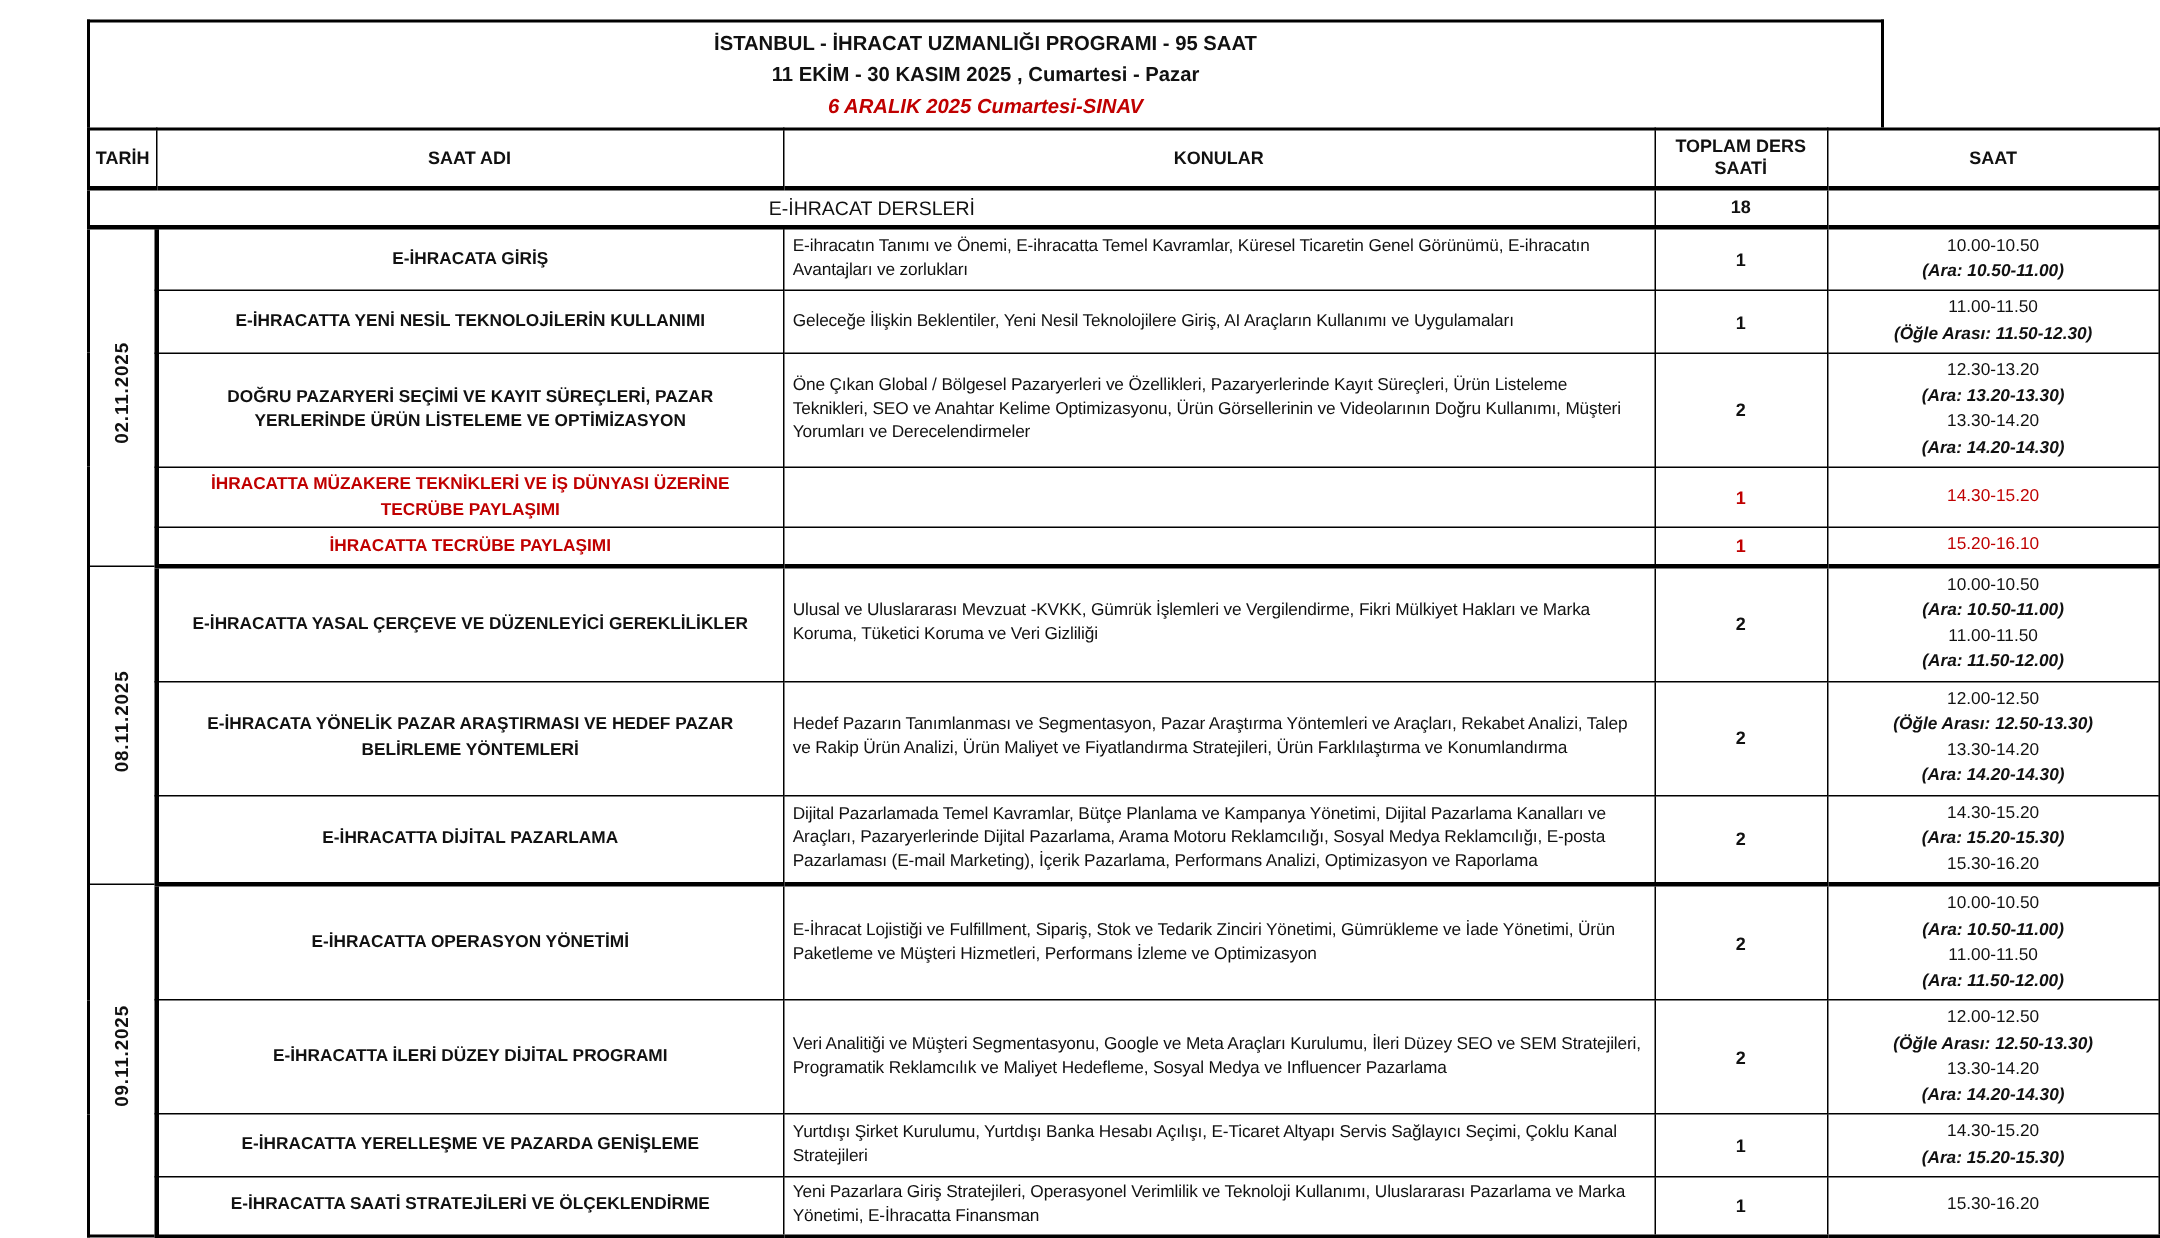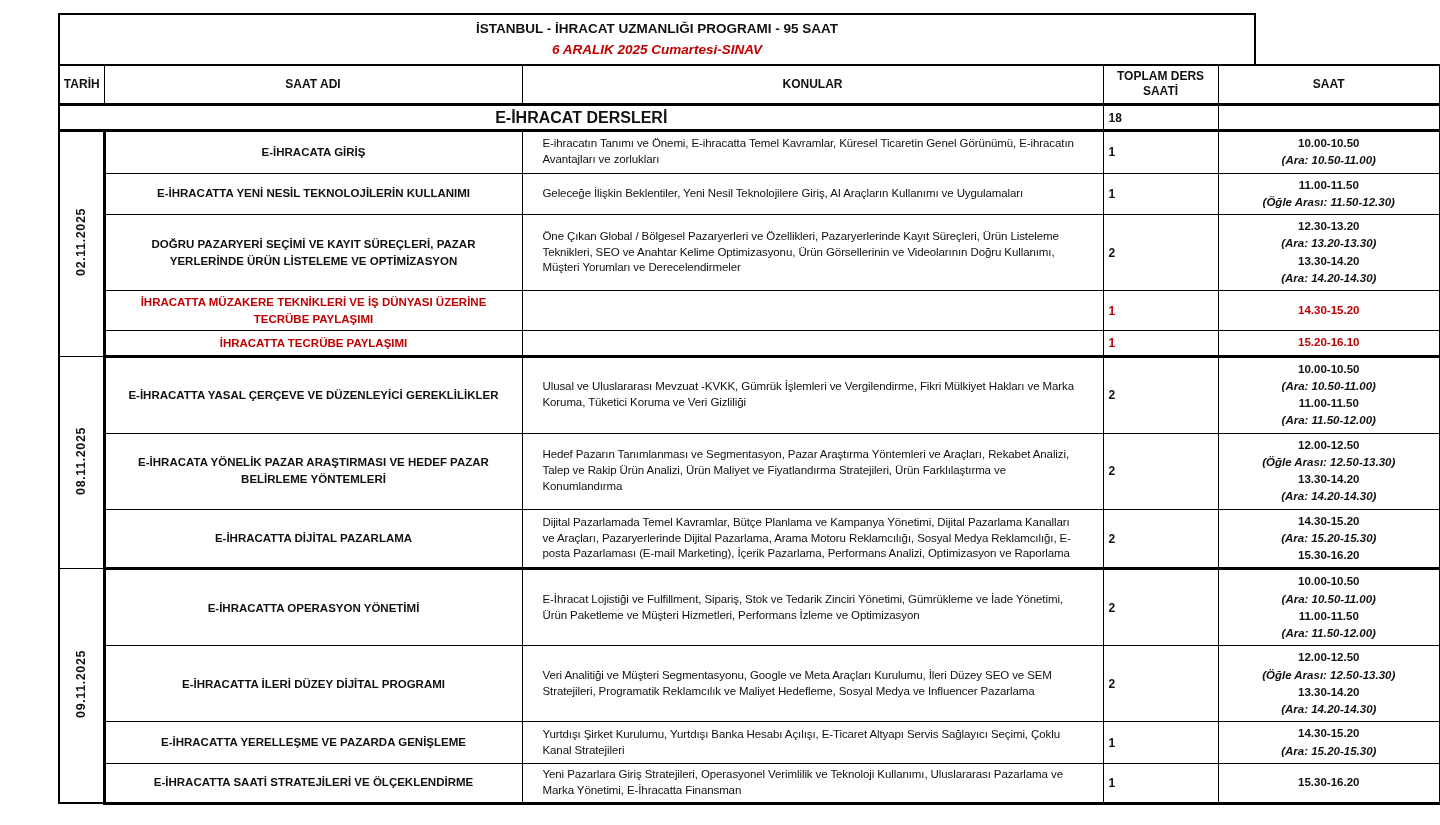--- a/index.html
+++ b/index.html
@@ -50,64 +50,65 @@
     writing-mode: vertical-rl;
     transform: rotate(180deg);
     font-weight: bold;
     font-size: 12.5px;
     letter-spacing: 0.6px;
     white-space: nowrap;
   }
 
   td.section-cell {
     text-align: center;
-    font-weight: bold;
-    font-size: 16px;
+    font-weight: normal;
+    font-size: 13px;
     height: 26px;
   }
   td.course-cell {
     text-align: center;
     font-weight: bold;
     font-size: 11.5px;
     line-height: 1.45;
     padding: 3px 12px;
   }
   td.topics-cell {
     text-align: left;
     font-size: 11.5px;
     line-height: 1.38;
-    padding: 3px 20px;
+    padding: 3px 6px;
     letter-spacing: -0.1px;
   }
   td.hours-cell {
-    text-align: left;
+    text-align: center;
     font-weight: bold;
     font-size: 12px;
   }
   td.time-cell {
     text-align: center;
     font-size: 11.5px;
     line-height: 1.5;
     padding: 3px 4px;
   }
-  .tl-time { font-weight: bold; display: block; }
+  .tl-time { font-weight: normal; display: block; }
   .tl-break { font-weight: bold; font-style: italic; display: block; }
 
   tr.red-row td.course-cell,
   tr.red-row td.hours-cell,
   tr.red-row td.time-cell .tl-time,
   tr.red-row td.time-cell .tl-break { color: var(--accent, #c00000); }
 </style>
 </head>
 <body>
 
 <div class="page">
 
   <div class="title-box">
     <div>İSTANBUL - İHRACAT UZMANLIĞI PROGRAMI - 95 SAAT</div>
+    <div>11 EKİM - 30 KASIM 2025 , Cumartesi - Pazar</div>
     <div class="red">6 ARALIK 2025 Cumartesi-SINAV</div>
   </div>
 
   <table class="grid">
     <colgroup>
       <col style="width:45px">
       <col style="width:418px">
       <col style="width:581px">
       <col style="width:115px">
       <col style="width:222px">

